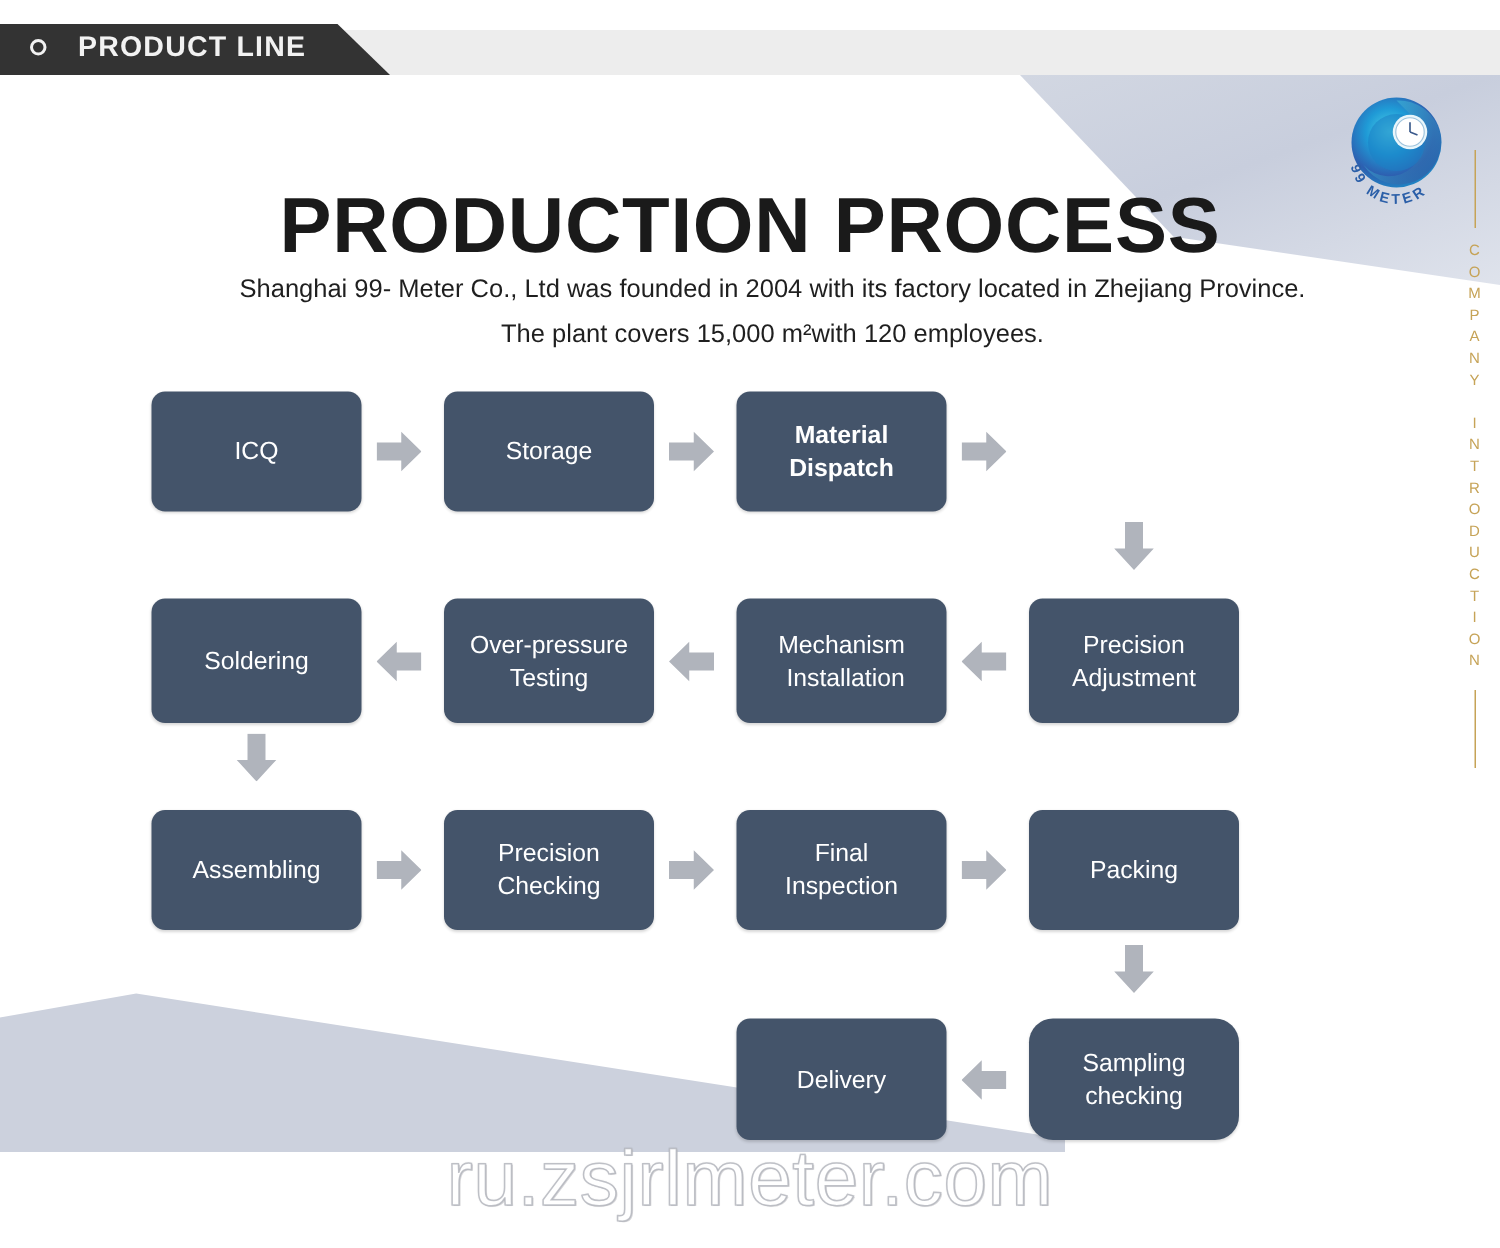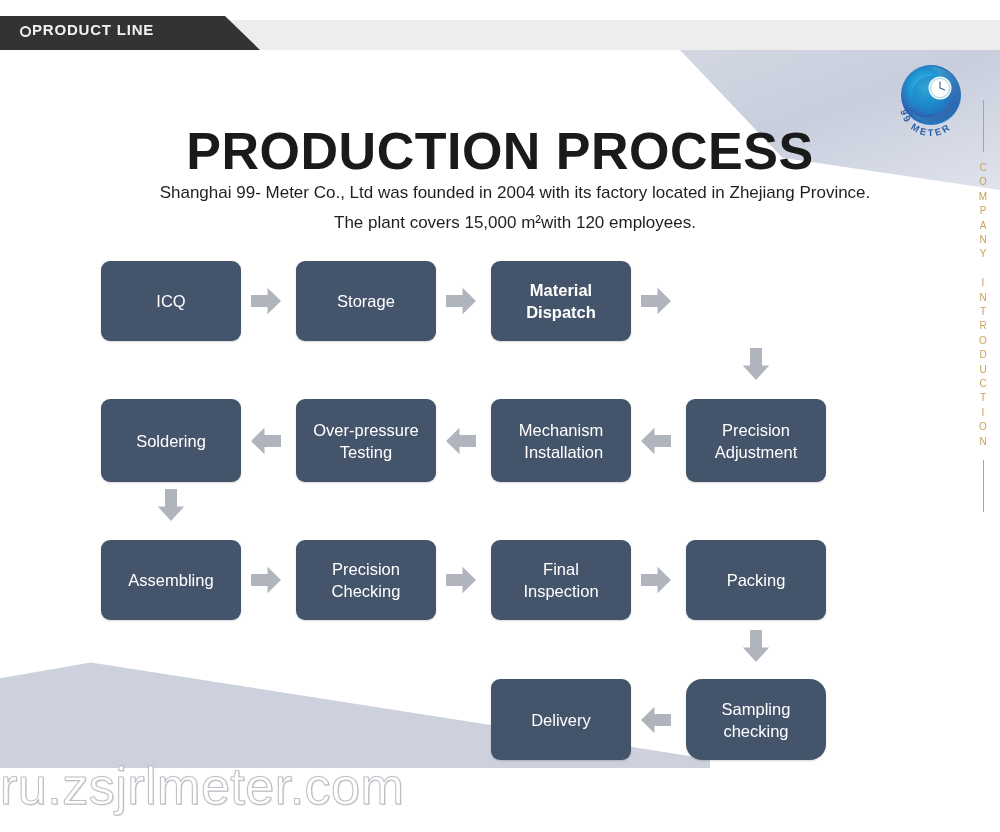--- a/index.html
+++ b/index.html
@@ -35,23 +35,23 @@
     left: 0;
     top: 16px;
     width: 260px;
     height: 34px;
     background: #333333;
     -webkit-clip-path: polygon(0 0, 225px 0, 260px 100%, 0 100%);
     clip-path: polygon(0 0, 225px 0, 260px 100%, 0 100%);
   }
   .banner-label {
     position: absolute;
-    left: 32px;
+    left: 52px;
     top: 21px;
-    font-size: 15px;
+    font-size: 19px;
     font-weight: bold;
     letter-spacing: 0.8px;
     color: #f2f2f2;
     white-space: nowrap;
   }
   .banner-bullet {
     position: absolute;
     left: 20px;
     top: 26px;
     width: 11px;
@@ -195,21 +195,21 @@
     -webkit-clip-path: polygon(30% 0, 70% 0, 70% 55%, 94% 55%, 50% 100%, 6% 55%, 30% 55%);
     clip-path: polygon(30% 0, 70% 0, 70% 55%, 94% 55%, 50% 100%, 6% 55%, 30% 55%);
   }
 
   
   .watermark {
     position: absolute;
     left: 0;
     top: 756px;
     width: 1000px;
-    text-align: left;
+    text-align: center;
     font-size: 52px;
     color: #ffffff;
     text-shadow: 0 0 1px rgba(150,150,155,0.85),
                  1px 1px 0 rgba(190,190,195,0.55);
     letter-spacing: 0.5px;
     white-space: nowrap;
     -webkit-text-stroke: 1px rgba(175,178,185,0.75);
   }
 </style>
 </head>

